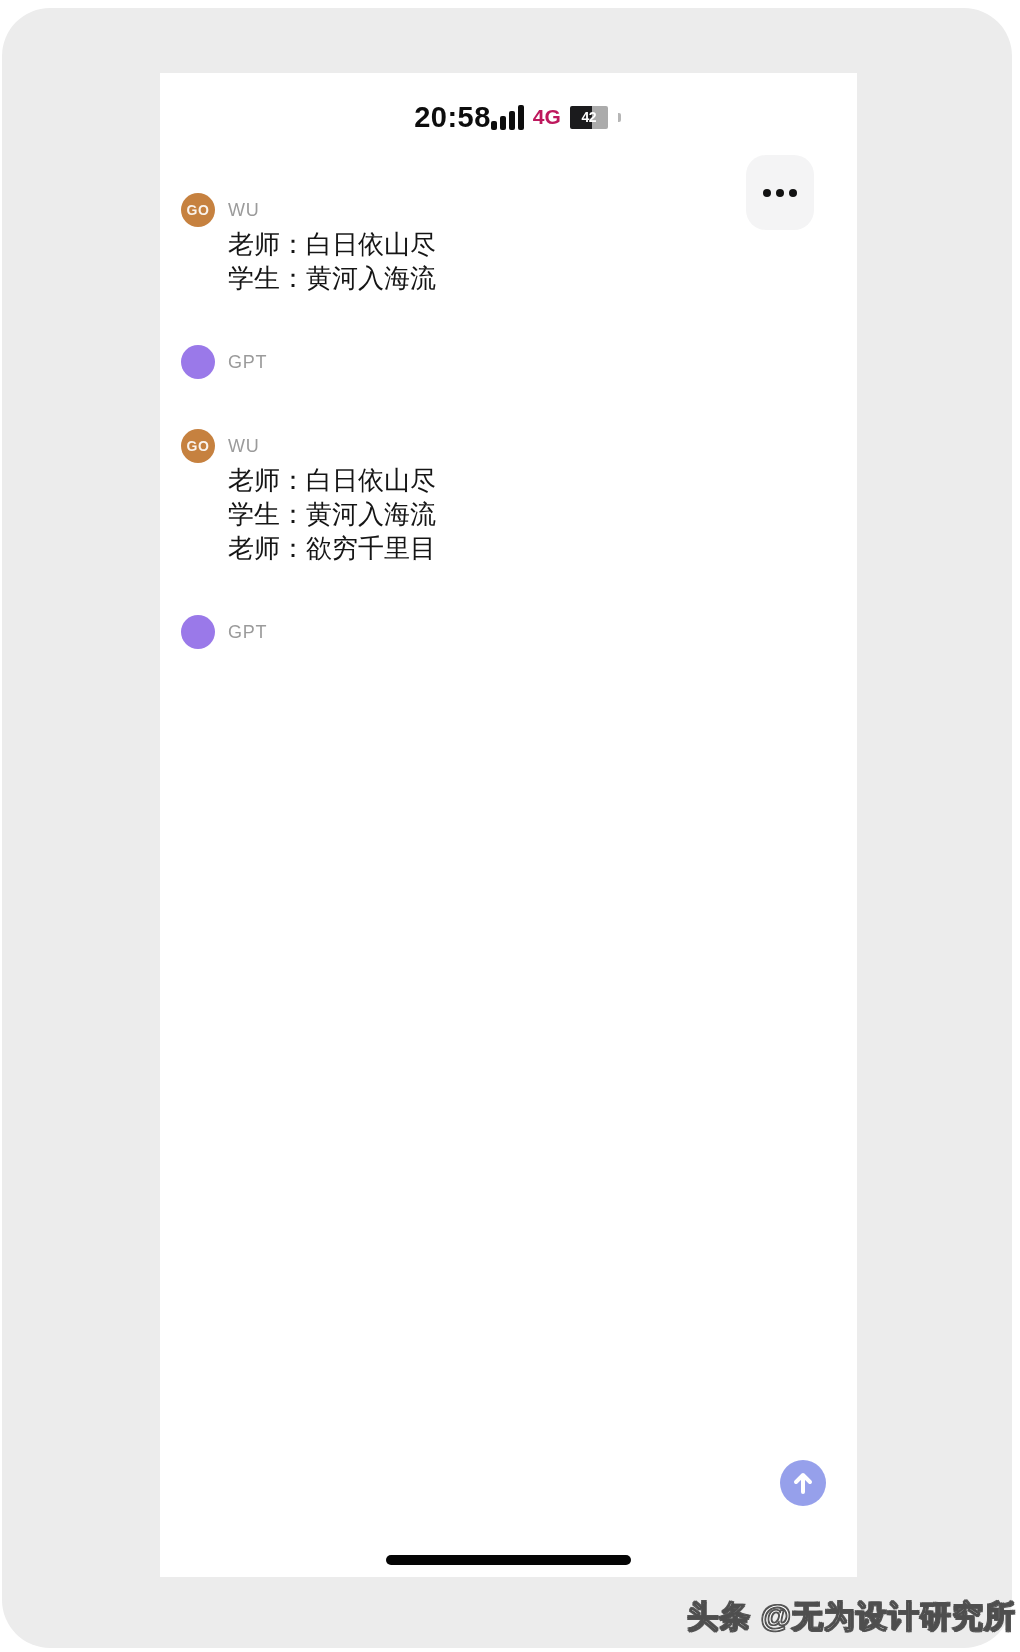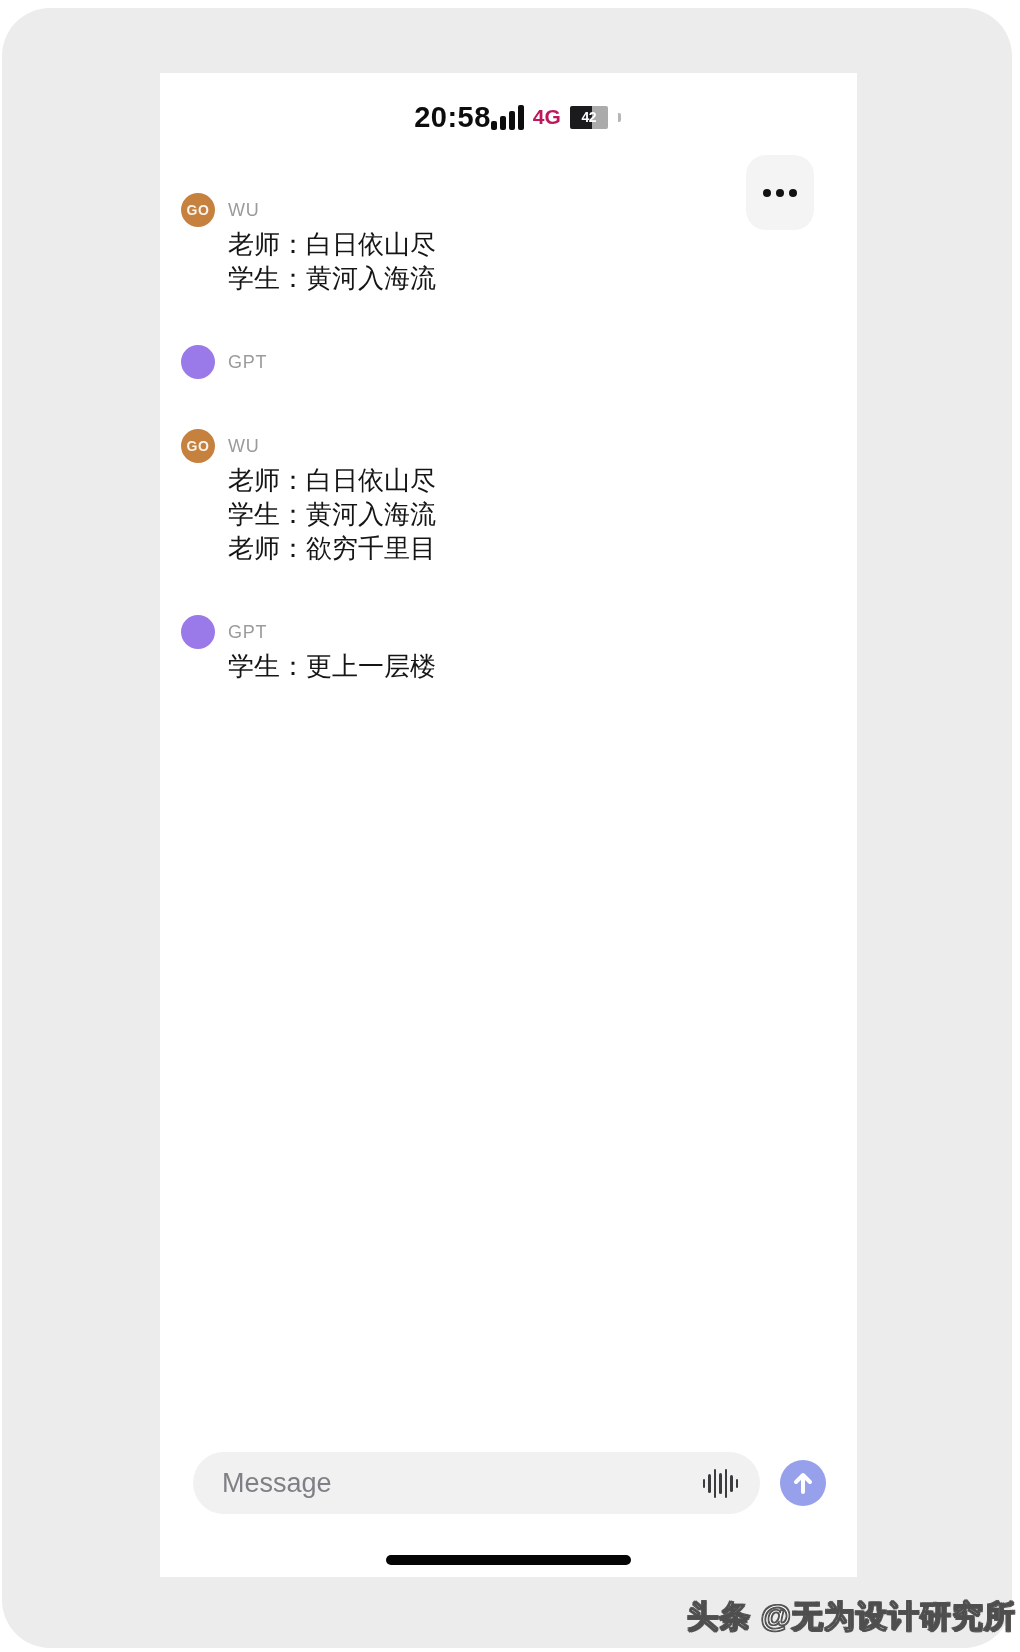--- a/index.html
+++ b/index.html
@@ -150,37 +150,24 @@
       <div class="msg-text">老师：白日依山尽
 学生：黄河入海流
 老师：欲穷千里目</div>
     </div>
 
     <div class="message">
       <span class="avatar gpt">
           <span></span>
         </span>
       <div class="sender">GPT</div>
-      <div class="msg-text">学生：更上一层楼</div>
     </div>
 
   </div>
 
-  <div class="composer-pill">
-    <input class="composer-input" type="text" placeholder="Message" style="">
-    <span class="waveform">
-        <i></i>
-        <i></i>
-        <i></i>
-        <i></i>
-        <i></i>
-        <i></i>
-        <i></i>
-      </span>
-  </div>
 
   <div class="send-button">
     <svg width="26" height="26" viewBox="0 0 26 26">
       <line x1="13" y1="22" x2="13" y2="6" stroke="#ffffff" stroke-width="4" stroke-linecap="round"></line>
       <polyline points="6,12 13,5 20,12" fill="none" stroke="#ffffff" stroke-width="4" stroke-linecap="round" stroke-linejoin="round"></polyline>
     </svg>
   </div>
 
   <div class="home-indicator"></div>
 

